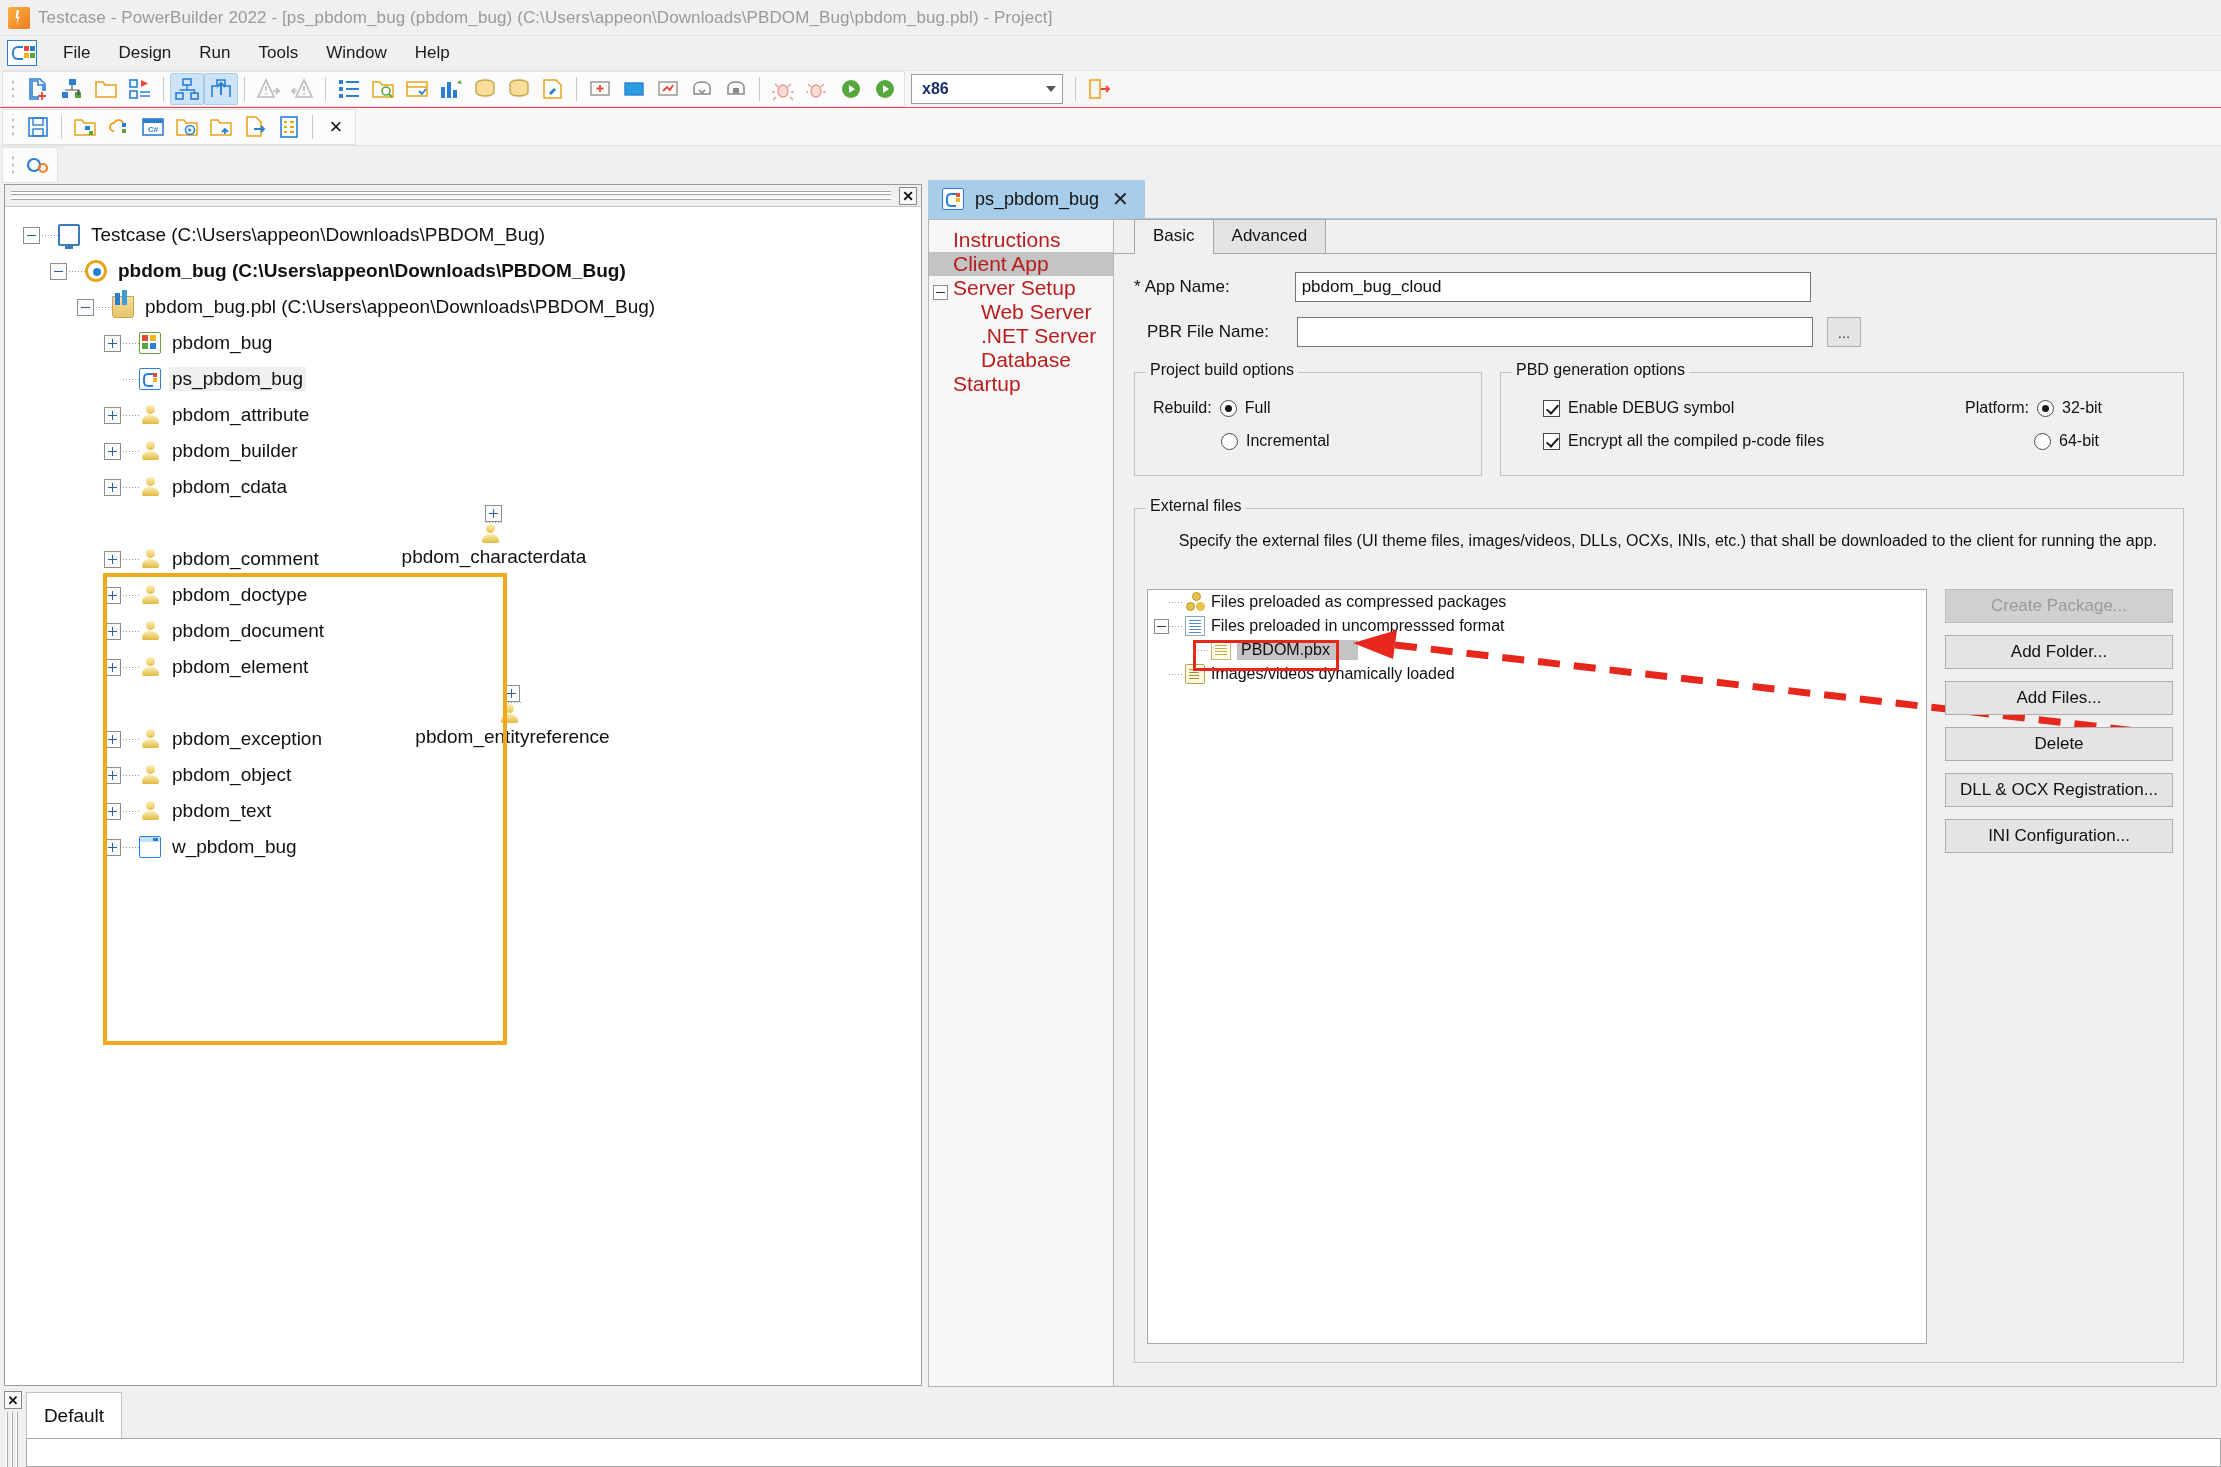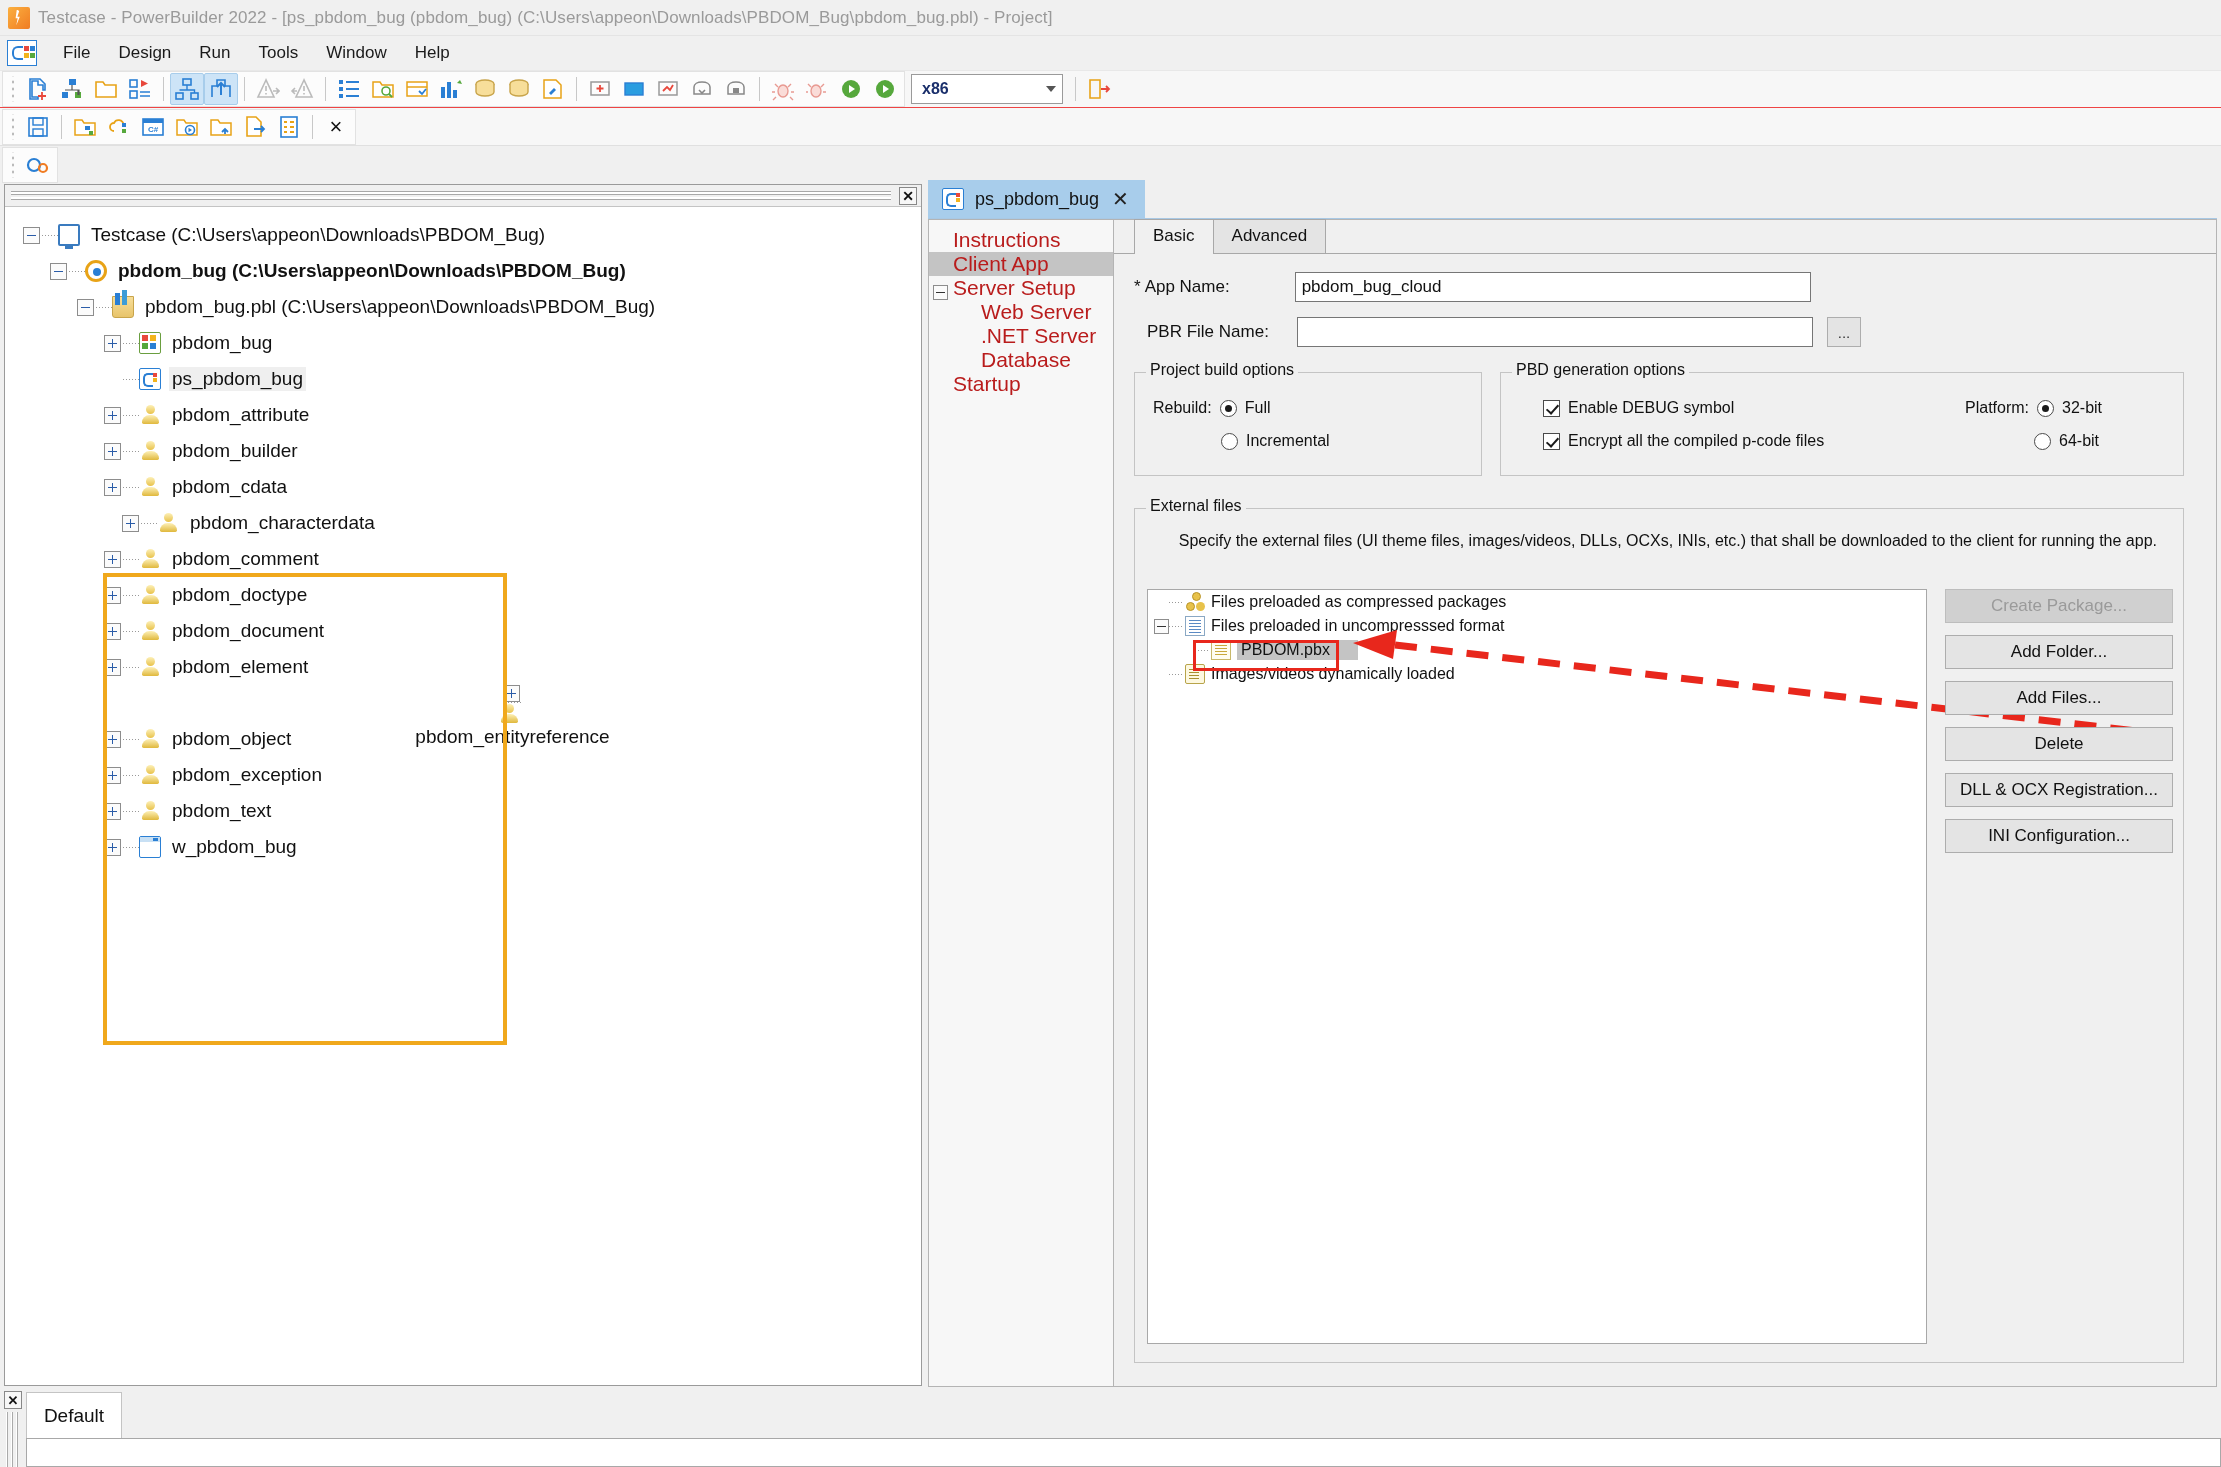--- a/index.html
+++ b/index.html
@@ -700,21 +700,21 @@
         <span class="dots"></span>
         <span class="ti ic-user"></span>
         <span class="lbl">pbdom_builder</span>
       </div>
       <div class="trow" style="padding-left: 99px;">
         <span class="tgl plus"></span>
         <span class="dots"></span>
         <span class="ti ic-user"></span>
         <span class="lbl">pbdom_cdata</span>
       </div>
-      <div class="trow" style="padding-left: 117px;">
+      <div class="trow" style="padding-left: 62px; flex-direction: column;">
         <span class="tgl plus"></span>
         <span class="dots"></span>
         <span class="ti ic-user"></span>
         <span class="lbl">pbdom_characterdata</span>
       </div>
       <div class="trow" style="padding-left: 99px;">
         <span class="tgl plus"></span>
         <span class="dots"></span>
         <span class="ti ic-user"></span>
         <span class="lbl">pbdom_comment</span>
@@ -740,27 +740,27 @@
       <div class="trow" style="padding-left: 99px; flex-direction: column;">
         <span class="tgl plus"></span>
         <span class="dots"></span>
         <span class="ti ic-user"></span>
         <span class="lbl">pbdom_entityreference</span>
       </div>
       <div class="trow" style="padding-left: 99px;">
         <span class="tgl plus"></span>
         <span class="dots"></span>
         <span class="ti ic-user"></span>
+        <span class="lbl">pbdom_exception</span>
+      </div>
+      <div class="trow" style="padding-left: 99px;">
+        <span class="tgl plus"></span>
+        <span class="dots"></span>
+        <span class="ti ic-user"></span>
         <span class="lbl">pbdom_object</span>
-      </div>
-      <div class="trow" style="padding-left: 99px;">
-        <span class="tgl plus"></span>
-        <span class="dots"></span>
-        <span class="ti ic-user"></span>
-        <span class="lbl">pbdom_exception</span>
       </div>
       <div class="trow" style="padding-left: 99px;">
         <span class="tgl plus"></span>
         <span class="dots"></span>
         <span class="ti ic-user"></span>
         <span class="lbl">pbdom_text</span>
       </div>
       <div class="trow" style="padding-left: 99px;">
         <span class="tgl plus"></span>
         <span class="dots"></span>

